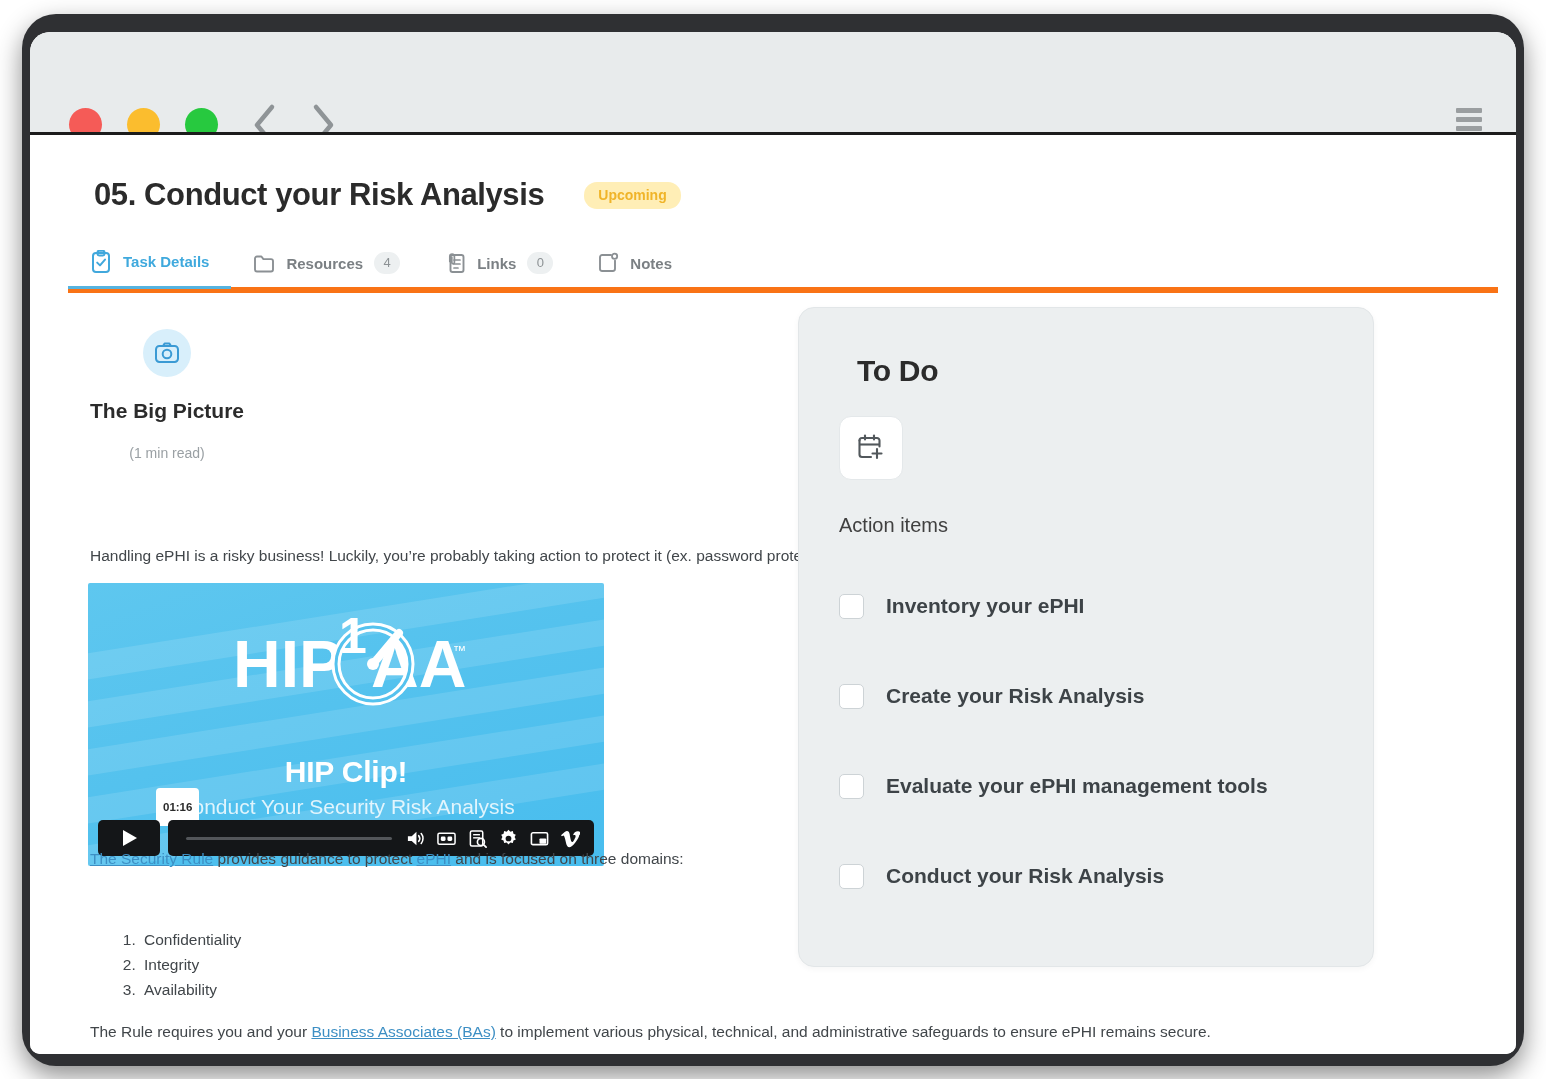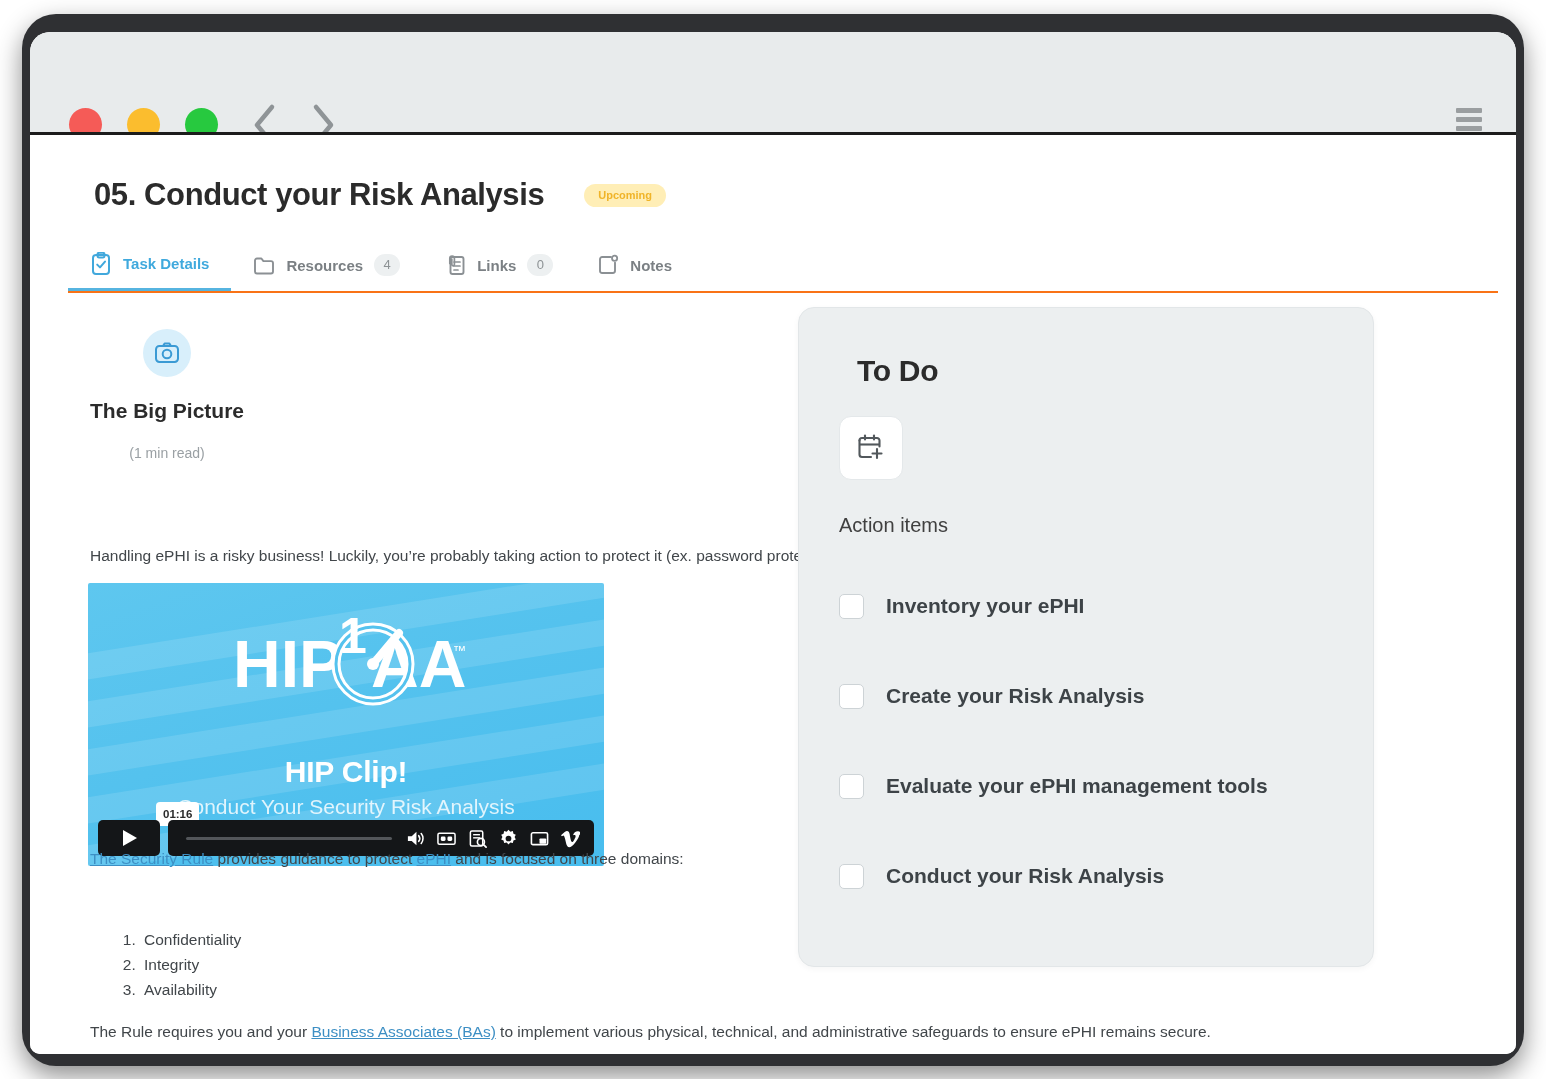--- a/index.html
+++ b/index.html
@@ -79,34 +79,34 @@
   #page-title {
     font-size: 31px;
     font-weight: bold;
     color: #2b2b2b;
     letter-spacing: -0.4px;
     white-space: nowrap;
   }
   #status-badge {
     background: #ffeeb6;
     color: #f0b429;
-    font-size: 11px;
+    font-size: 14px;
     font-weight: bold;
     padding: 5px 14px 6px;
     border-radius: 13px;
     white-space: nowrap;
   }
 
   
   #tabs {
     position: absolute;
     left: 38px; top: 104px;
     width: 1430px;
     height: 54px;
-    border-bottom: 2px solid #f97316;
+    border-bottom: 6px solid #f97316;
     display: flex;
     align-items: center;
   }
   .tab {
     display: flex; align-items: center; gap: 11px;
     height: 52px;
     padding: 0 22px;
     cursor: pointer;
     color: #7b8084;
     font-size: 15px;
@@ -229,21 +229,21 @@
     cursor: pointer;
   }
   #video-controls { display: flex; align-items: center; gap: 12px; padding-right: 14px; }
   #video-controls .vc { width: 19px; height: 19px; cursor: pointer; display: block; }
   #video-time {
     position: absolute; left: 68px; bottom: 40px;
     background: #ffffff;
     color: #2b2b2b;
     font-size: 11.5px;
     font-weight: bold;
-    padding: 6px 7px;
+    padding: 13px 7px;
     border-radius: 4px;
   }
 
   
   #todo-panel {
     position: absolute;
     left: 768px; top: 172px;
     width: 576px;
     height: 660px;
     background: #eceff0;

